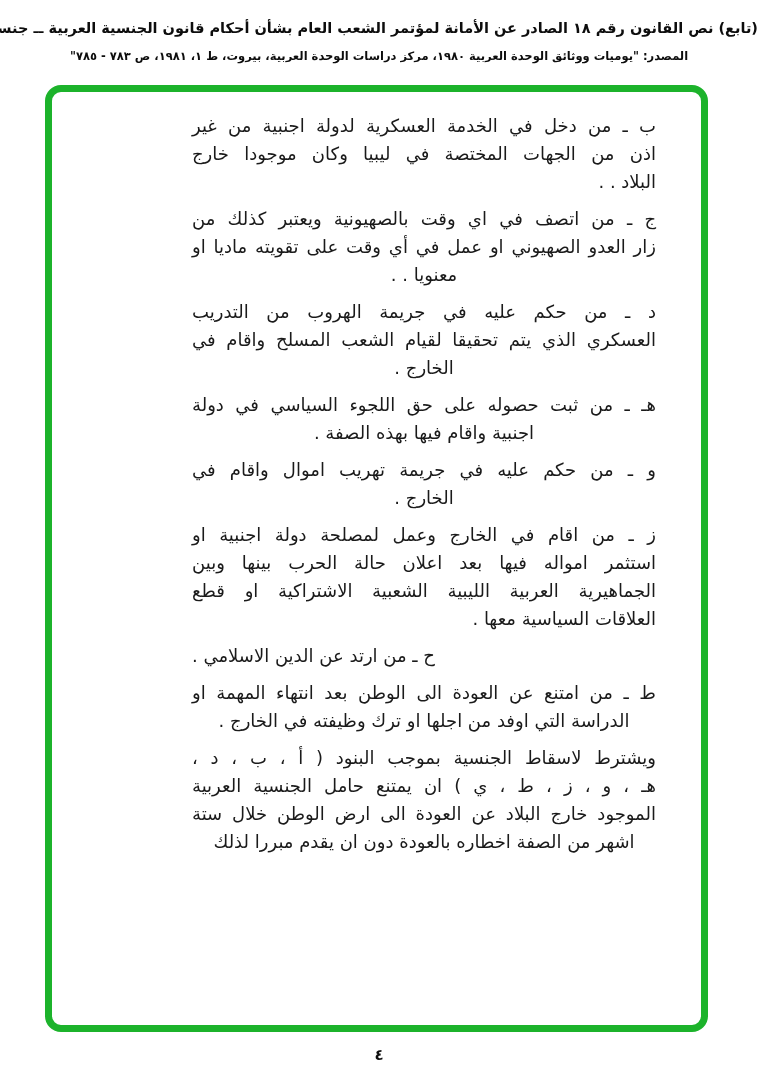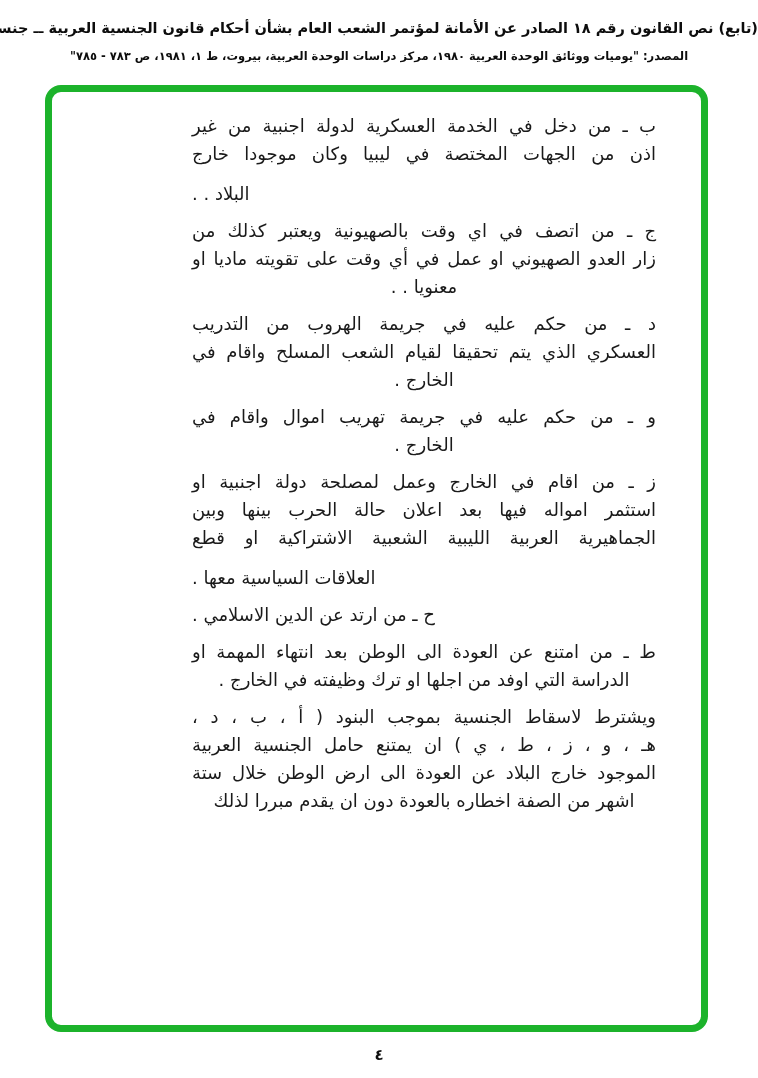--- a/index.html
+++ b/index.html
@@ -44,21 +44,21 @@
     left: 192px;
     width: 464px;
     direction: rtl;
     font-size: 18px;
     line-height: 28px;
     color: #1a1a1a;
   }
   .para { margin: 0 0 9px 0; }
   .line { width: 100%; }
   .al-justify { text-align: justify; text-align-last: justify; }
-  .al-left    { text-align: left; margin-top: 12px; }
+  .al-left    { text-align: right; }
   .al-center  { text-align: center; }
   .al-right   { text-align: left; }
   .page-number {
     position: absolute;
     top: 1046px; left: 0; right: 0;
     text-align: center;
     direction: rtl;
     font-size: 15px;
     font-weight: bold;
     color: #0d0d0d;
@@ -84,20 +84,24 @@
       <div class="line al-justify">ج ـ من اتصف في اي وقت بالصهيونية ويعتبر كذلك من</div>
       <div class="line al-justify">زار العدو الصهيوني او عمل في أي وقت على تقويته ماديا او</div>
       <div class="line al-center">معنويا . .</div>
     </div>
     <div class="para">
       <div class="line al-justify">د ـ من حكم عليه في جريمة الهروب من التدريب</div>
       <div class="line al-justify">العسكري الذي يتم تحقيقا لقيام الشعب المسلح واقام في</div>
       <div class="line al-center">الخارج .</div>
     </div>
     <div class="para">
+      <div class="line al-justify">هـ ـ من ثبت حصوله على حق اللجوء السياسي في دولة</div>
+      <div class="line al-center">اجنبية واقام فيها بهذه الصفة .</div>
+    </div>
+    <div class="para">
       <div class="line al-justify">و ـ من حكم عليه في جريمة تهريب اموال واقام في</div>
       <div class="line al-center">الخارج .</div>
     </div>
     <div class="para">
       <div class="line al-justify">ز ـ من اقام في الخارج وعمل لمصلحة دولة اجنبية او</div>
       <div class="line al-justify">استثمر امواله فيها بعد اعلان حالة الحرب بينها وبين</div>
       <div class="line al-justify">الجماهيرية العربية الليبية الشعبية الاشتراكية او قطع</div>
       <div class="line al-left">العلاقات السياسية معها .</div>
     </div>
     <div class="para">

